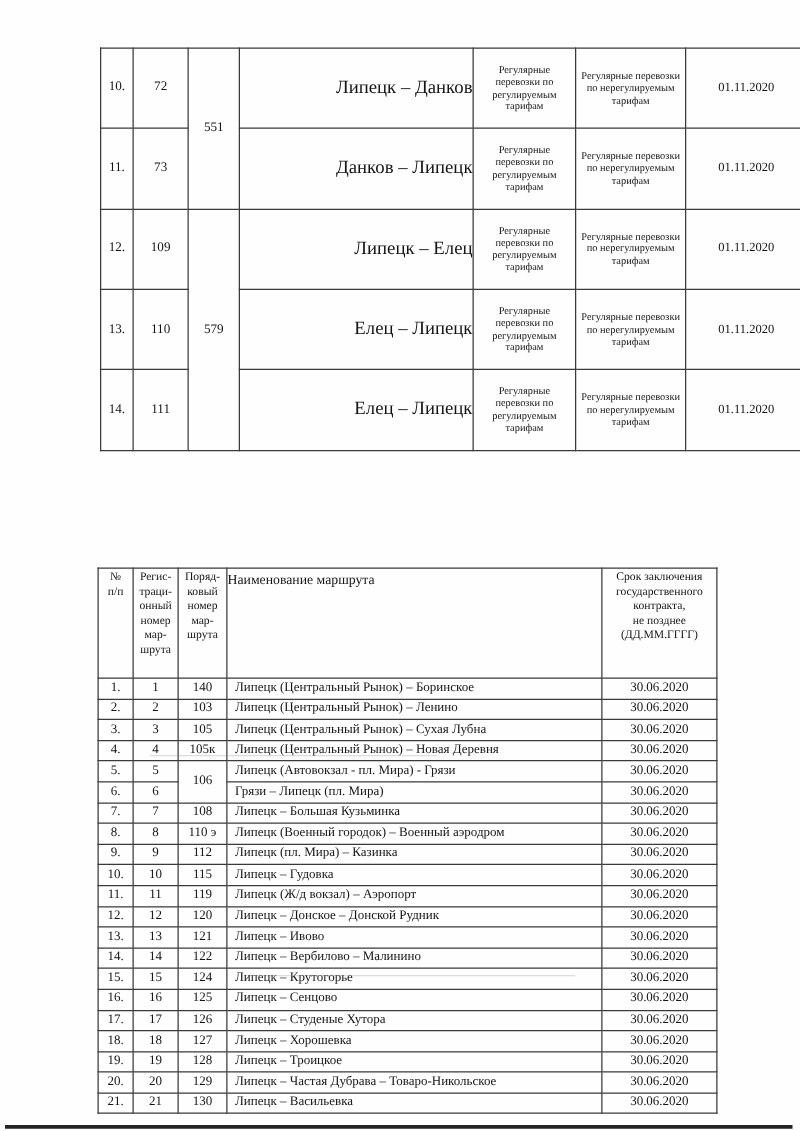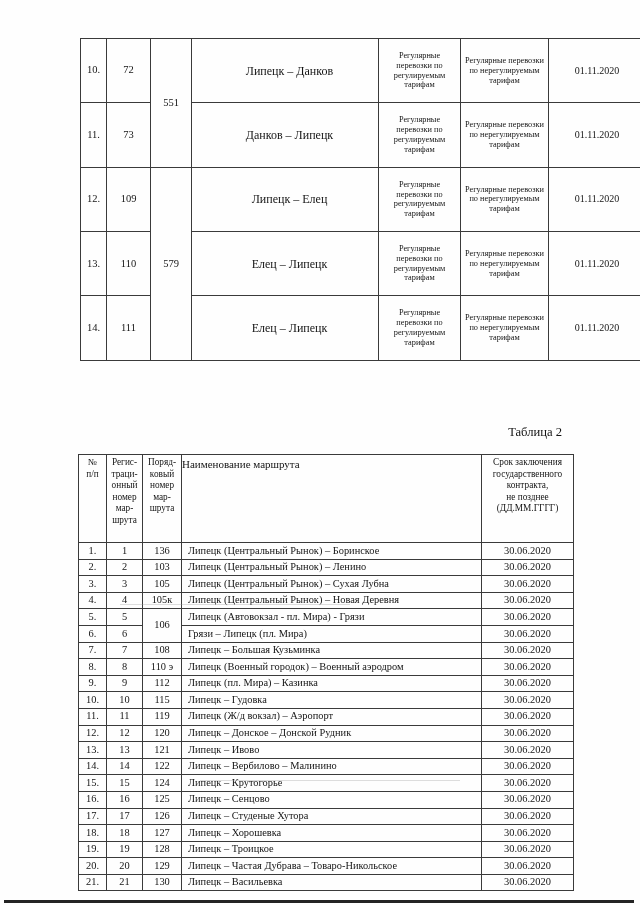--- a/index.html
+++ b/index.html
@@ -41,21 +41,21 @@
     left: 80px;
     top: 38px;
     width: 541px;
     font-size: 8.3px;
     line-height: 1.18;
   }
   .t1 td { text-align: center; }
   .t1 .c-num      { width: 25px; }
   .t1 .c-reg      { width: 43px; }
   .t1 .c-ord      { width: 40px; font-size: 10.5px; }
-  .t1 .c-name     { width: 177px; text-align: center; padding-left: 9px; font-size: 12px; }
+  .t1 .c-name     { width: 177px; text-align: right; padding-left: 9px; font-size: 15px; }
   .t1 .c-reg-t    { width: 77px; padding: 1px 2px; }
   .t1 .c-nonreg-t { width: 83px; padding: 17px 2px; }
   .t1 .c-date     { width: 96px; font-size: 10px; }
   .t1 tr { height: 52px; }
   .t1 tr.r-first { height: 62px; }
   .t1 .c-num, .t1 .c-reg { font-size: 10.5px; }
 
   
   .para {
     position: absolute;
@@ -161,21 +161,20 @@
           <td class="c-reg">111</td>
           <td class="c-name">Елец – Липецк</td>
           <td class="c-reg-t">Регулярные перевозки по регулируемым тарифам</td>
           <td class="c-nonreg-t">Регулярные перевозки по нерегулируемым тарифам</td>
           <td class="c-date">01.11.2020</td>
         </tr>
       </tbody>
   </table>
 
 
-  <div class="tablabel">Таблица 2</div>
 
   <table class="t2" id="table2">
     <thead>
       <tr class="hdr">
         <td class="c-np h">
             <div>№</div>
             <div>п/п</div>
           </td>
         <td class="c-reg h">
             <div>Регис-</div>
@@ -199,21 +198,21 @@
             <div>контракта,</div>
             <div>не позднее</div>
             <div>(ДД.ММ.ГГГГ)</div>
           </td>
       </tr>
     </thead>
     <tbody>
         <tr>
           <td class="c-np">1.</td>
           <td class="c-reg">1</td>
-          <td class="c-ord" rowspan="1">136</td>
+          <td class="c-ord" rowspan="1">140</td>
           <td class="c-name">Липецк (Центральный Рынок) – Боринское</td>
           <td class="c-date">30.06.2020</td>
         </tr>
         <tr>
           <td class="c-np">2.</td>
           <td class="c-reg">2</td>
           <td class="c-ord" rowspan="1">103</td>
           <td class="c-name">Липецк (Центральный Рынок) – Ленино</td>
           <td class="c-date">30.06.2020</td>
         </tr>

